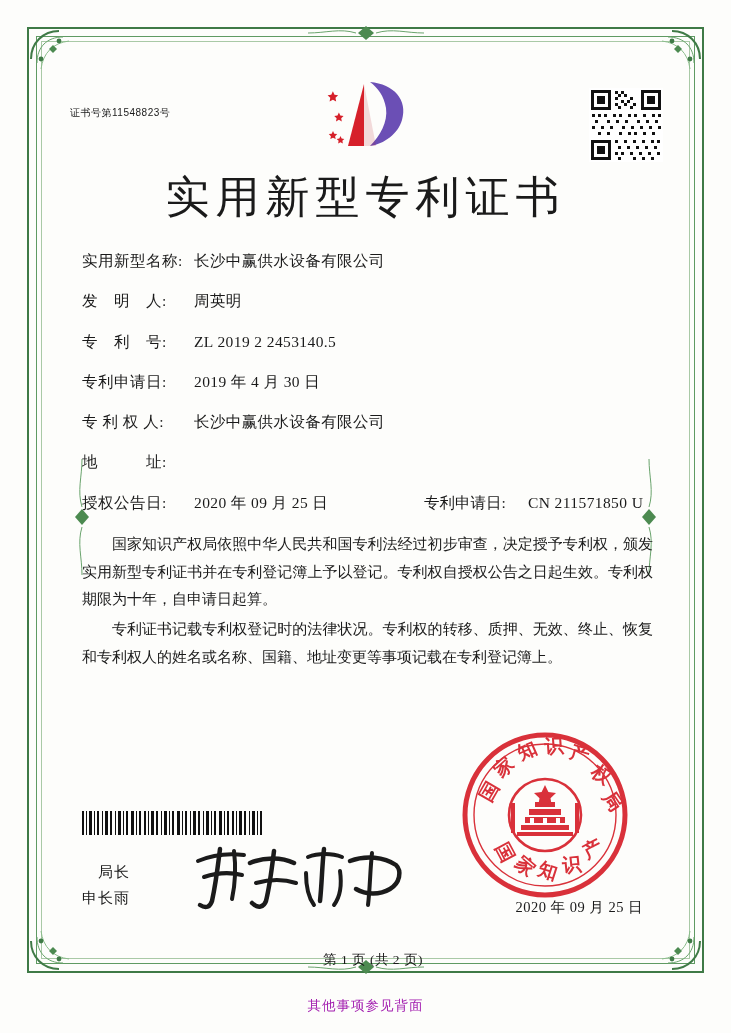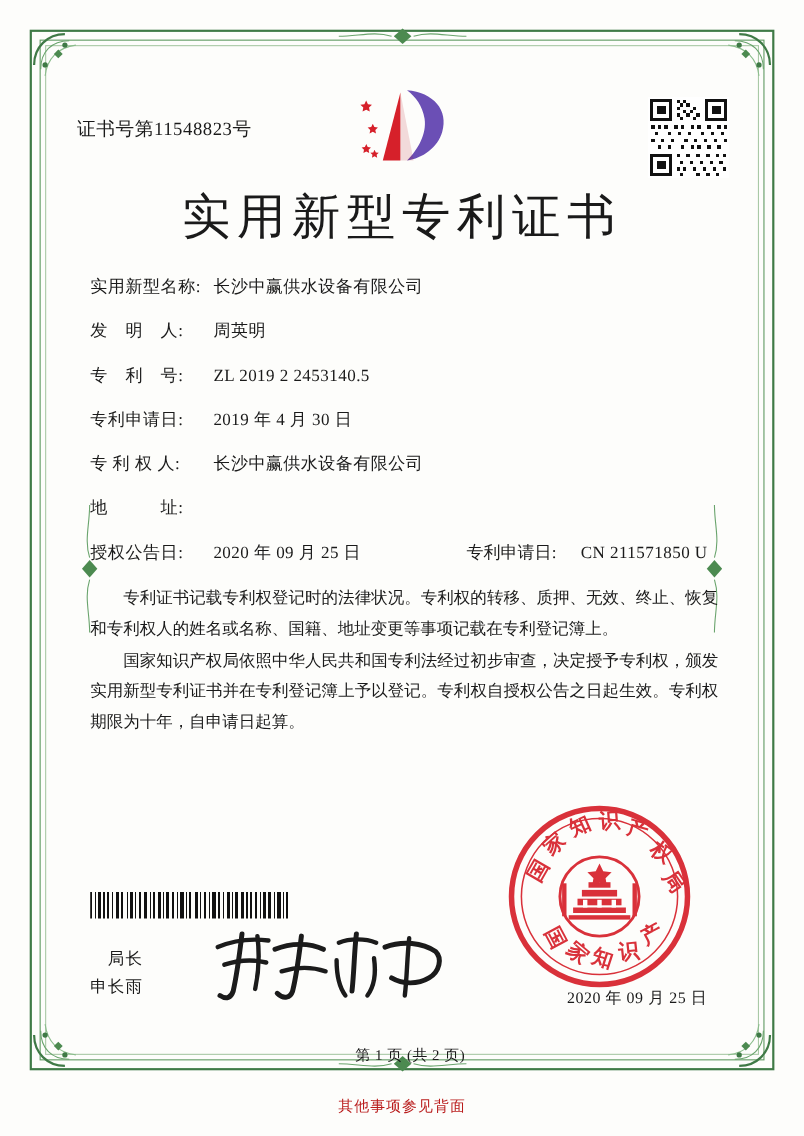--- a/index.html
+++ b/index.html
@@ -79,23 +79,23 @@
   }
 
   .topline {
     position: relative;
     height: 100px;
   }
   .cert-no {
     position: absolute;
     left: 12px;
     top: 46px;
-    font-size: 17px;
+    font-size: 10px;
     letter-spacing: 0.5px;
-    font-family: Liberation Serif, serif;
+    font-family: Liberation Sans, sans-serif;
   }
 
   
   .emblem {
     position: absolute;
     left: 50%;
     transform: translateX(-50%);
     top: 14px;
     width: 96px;
     height: 84px;
@@ -219,21 +219,21 @@
   }
 
   .footnote {
     position: absolute;
     left: 0;
     right: 0;
     bottom: 18px;
     text-align: center;
     font-size: 13.5px;
     letter-spacing: 1px;
-    color: #b91c1c;
+    color: #a21caf;
   }
 </style>
 </head>
 <body>
 
 <div class="page">
 
   <div class="border-outer"></div>
   <div class="border-inner"></div>
   <div class="border-hair"></div>
@@ -454,22 +454,22 @@
 
       <div class="field-row dual">
         <div class="field-label">授权公告日:</div>
         <div class="field-value">2020 年 09 月 25 日</div>
         <div class="field-label2">专利申请日:</div>
         <div class="field-value">CN 211571850 U</div>
       </div>
     </div>
 
     <div class="paragraphs">
+      <p>国家知识产权局依照中华人民共和国专利法经过初步审查，决定授予专利权，颁发实用新型专利证书并在专利登记簿上予以登记。专利权自授权公告之日起生效。专利权期限为十年，自申请日起算。</p>
       <p>专利证书记载专利权登记时的法律状况。专利权的转移、质押、无效、终止、恢复和专利权人的姓名或名称、国籍、地址变更等事项记载在专利登记簿上。</p>
-      <p>国家知识产权局依照中华人民共和国专利法经过初步审查，决定授予专利权，颁发实用新型专利证书并在专利登记簿上予以登记。专利权自授权公告之日起生效。专利权期限为十年，自申请日起算。</p>
     </div>
 
     <div class="barcode">
       <svg viewBox="0 0 182 24" width="182" height="24" shape-rendering="crispEdges">
         <g fill="#111">
           <rect x="0" y="0" width="2" height="24"></rect>
             <rect x="4" y="0" width="1" height="24"></rect>
           <rect x="7" y="0" width="3" height="24"></rect>
             <rect x="12" y="0" width="1" height="24"></rect>
           <rect x="15" y="0" width="2" height="24"></rect>

